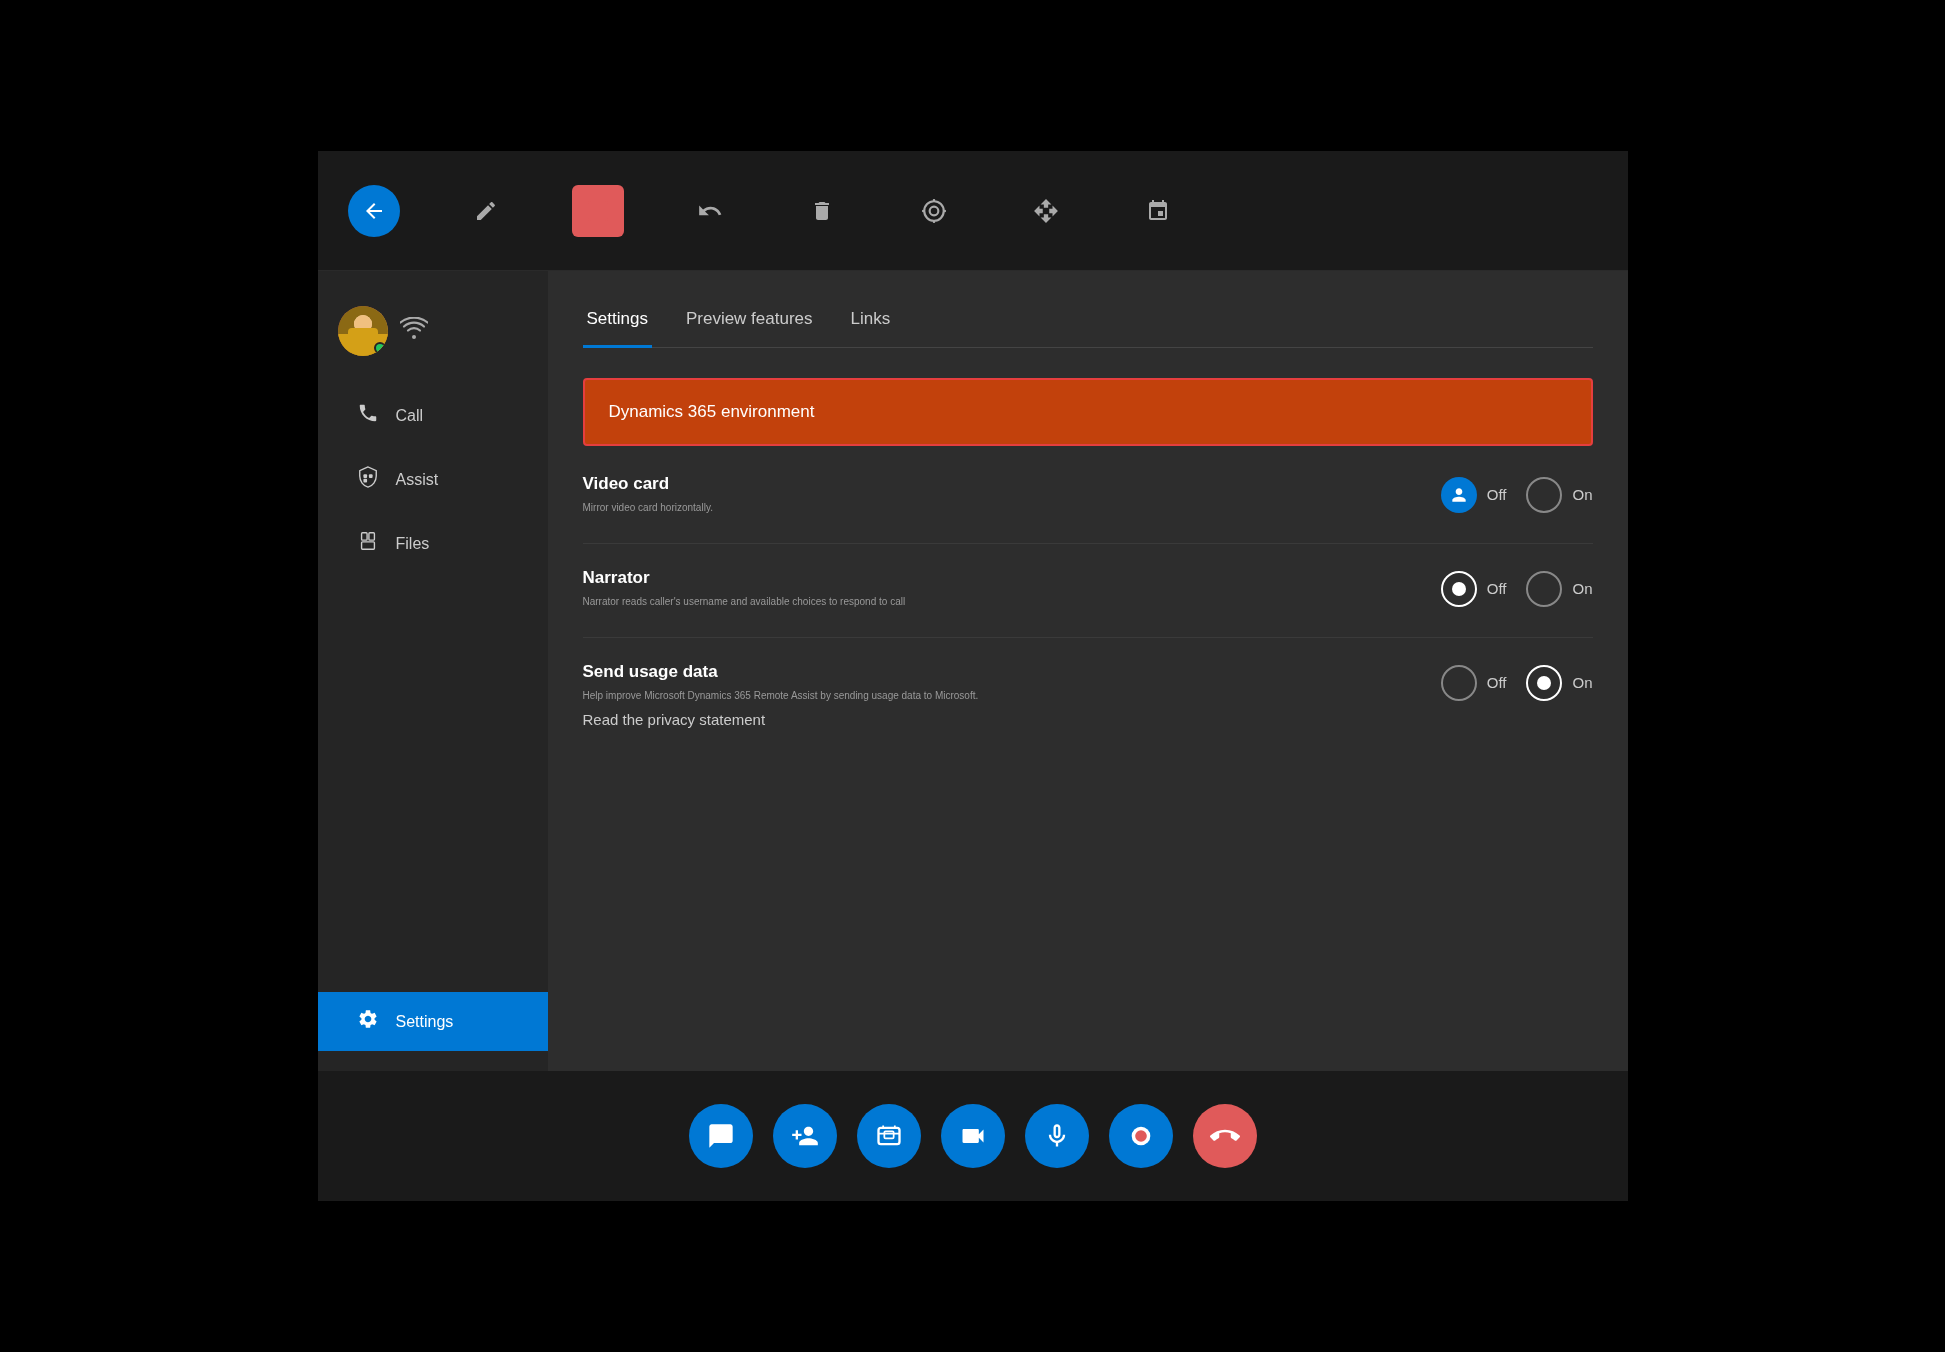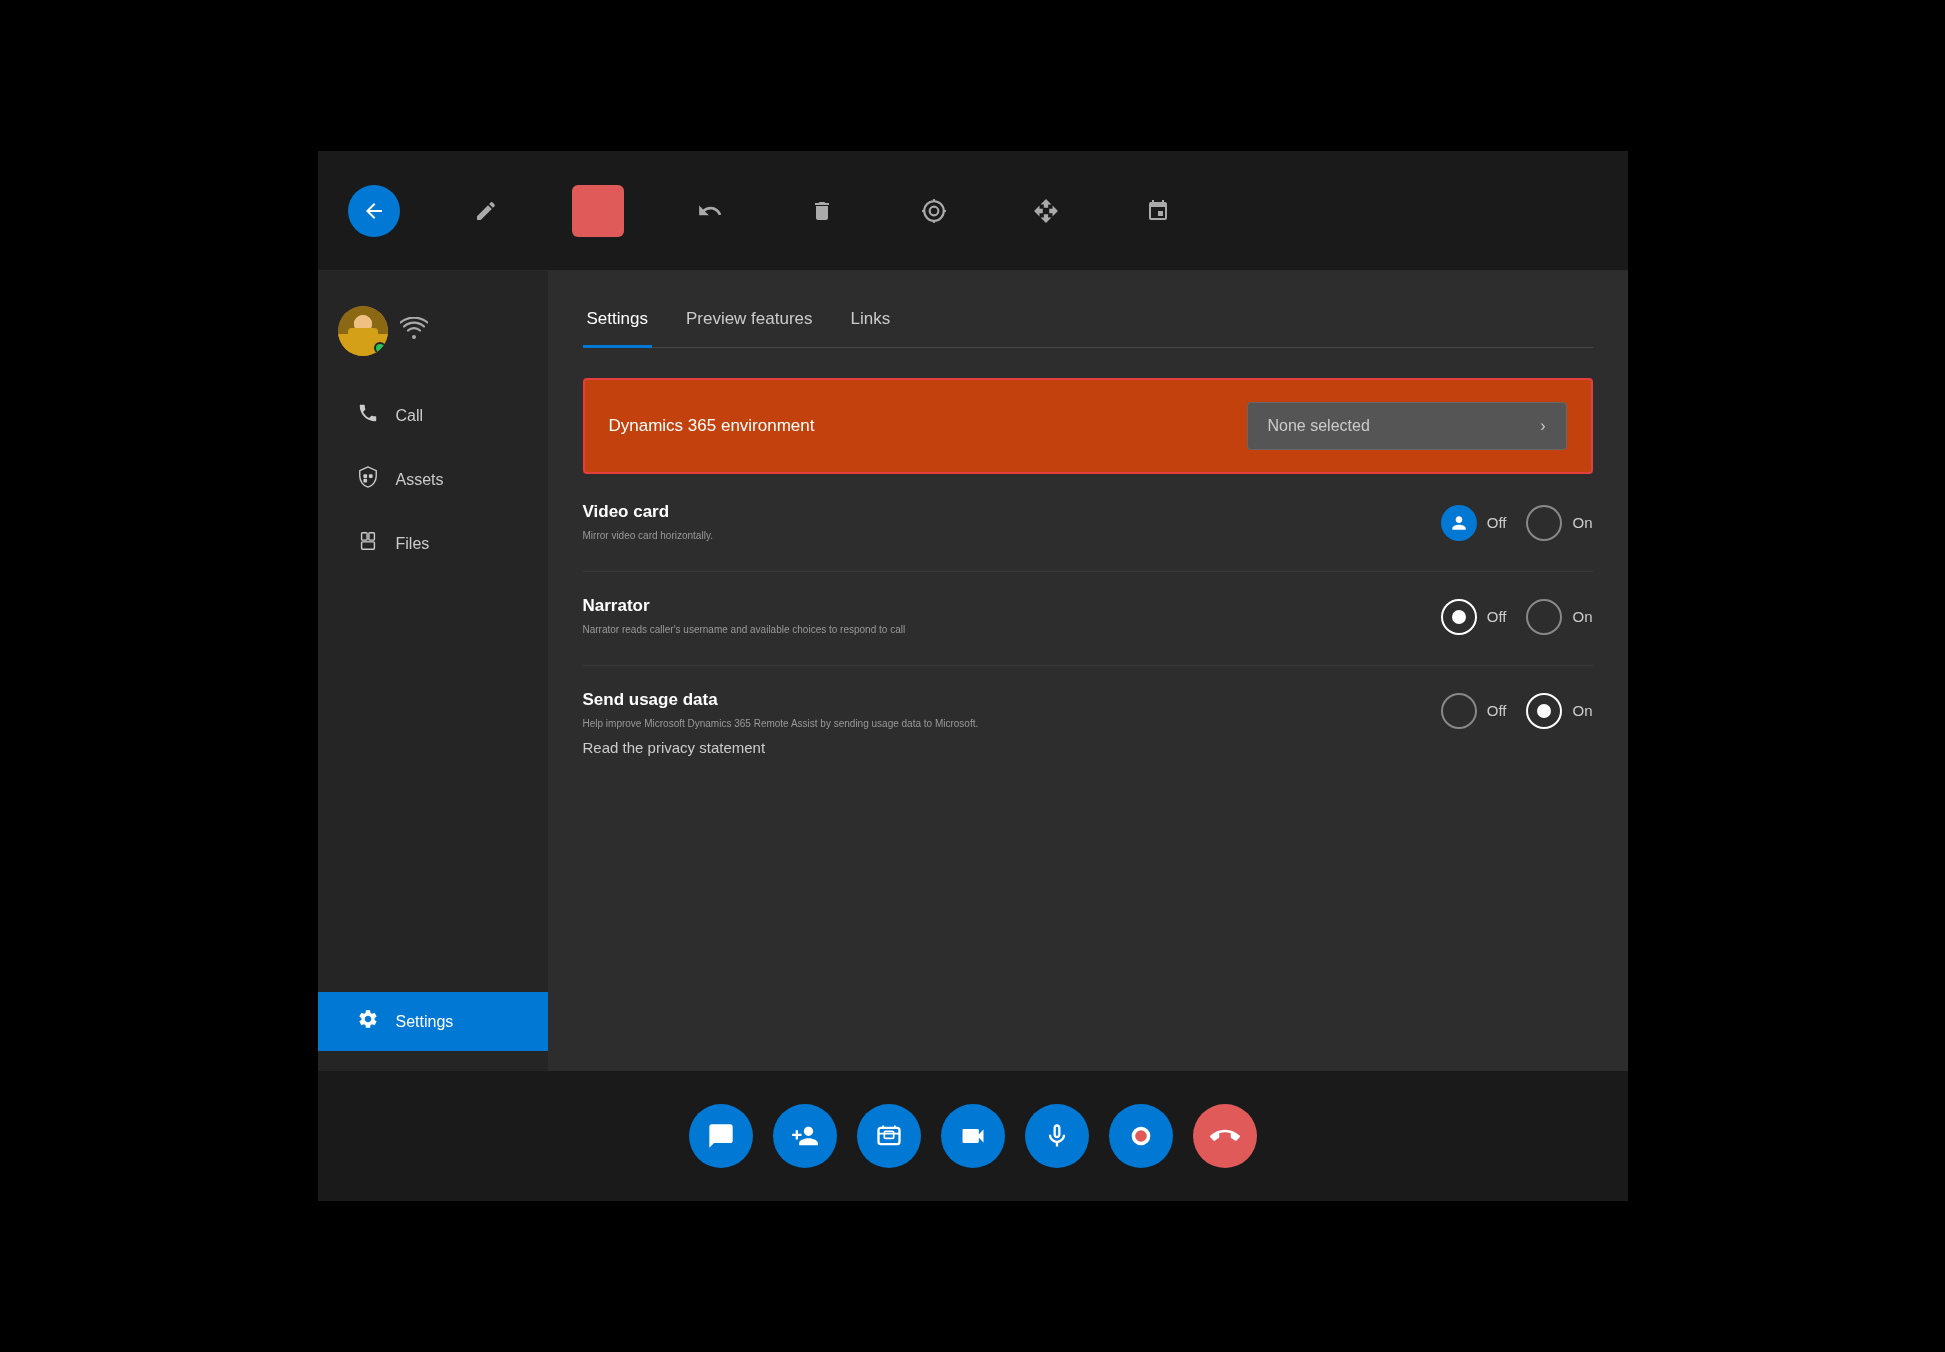--- a/index.html
+++ b/index.html
@@ -392,21 +392,21 @@
         </div>
         <div class="nav-item">
           <span class="nav-icon">
             <svg width="22" height="22" viewBox="0 0 24 24" fill="#ccc">
               <path d="M12 1L3 5v6c0 5.55 3.84 10.74 9 12 5.16-1.26 9-6.45 9-12V5l-9-4z" fill="none" stroke="#ccc" stroke-width="1.5"></path>
               <rect x="7" y="9" width="4" height="4" rx="1" fill="#ccc"></rect>
               <rect x="13" y="9" width="4" height="4" rx="1" fill="#ccc"></rect>
               <rect x="7" y="14" width="4" height="4" rx="1" fill="#ccc"></rect>
             </svg>
           </span>
-          <span>Assets</span>
+          <span>Assist</span>
         </div>
         <div class="nav-item">
           <span class="nav-icon">
             <svg width="22" height="22" viewBox="0 0 24 24" fill="#ccc">
               <rect x="5" y="3" width="6" height="8" rx="1" fill="none" stroke="#ccc" stroke-width="1.5"></rect>
               <rect x="5" y="13" width="14" height="8" rx="1" fill="none" stroke="#ccc" stroke-width="1.5"></rect>
               <rect x="13" y="3" width="6" height="8" rx="1" fill="none" stroke="#ccc" stroke-width="1.5"></rect>
             </svg>
           </span>
           <span>Files</span>
@@ -432,24 +432,20 @@
         <div class="tab">
           <span>Preview features</span>
         </div>
         <div class="tab">
           <span>Links</span>
         </div>
       </div>
 
       <div class="setting-row-highlighted">
         <span class="setting-label">Dynamics 365 environment</span>
-        <div class="environment-selector">
-          <span class="env-text">None selected</span>
-          <span class="env-chevron">›</span>
-        </div>
       </div>
 
       <div class="setting-section">
         <div class="setting-section-row">
           <div>
             <div class="setting-title">Video card</div>
             <div class="setting-desc">Mirror video card horizontally.</div>
           </div>
           <div class="radio-group">
             <div class="radio-option">

